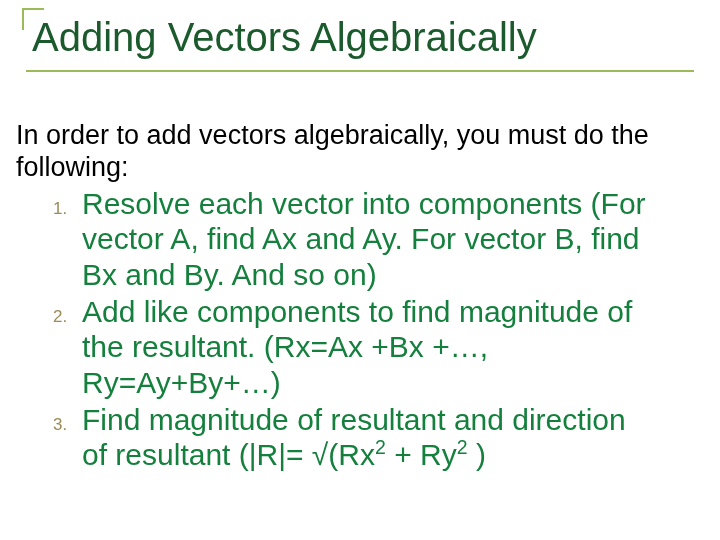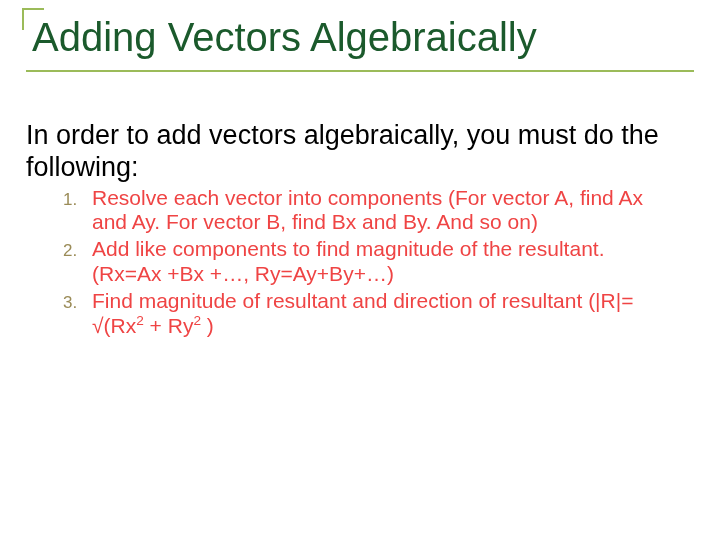--- a/index.html
+++ b/index.html
@@ -35,38 +35,38 @@
   .title {
     font-size: 40px;
     color: #1b5a2c;
     letter-spacing: 0px;
     padding: 4px 0 10px 6px;
     border-bottom: 2px solid #9bbb59;
     line-height: 1.15;
   }
   .body {
     position: absolute;
-    left: 26px;
+    left: 16px;
     top: 120px;
     width: 640px;
     color: #000000;
     font-size: 27px;
     line-height: 1.18;
   }
   .intro {
     margin-bottom: 2px;
   }
   ol.steps {
     list-style: decimal;
     margin: 0;
     padding: 0 0 0 56px;
   }
   ol.steps > li {
-    font-size: 21px;
-    color: #ef4444;
+    font-size: 30px;
+    color: #15803d;
     padding-left: 10px;
     margin: 0 0 2px 0;
   }
   ol.steps > li::marker {
     font-size: 17px;
     color: #9a8b57;
   }
   sup {
     font-size: 0.65em;
     vertical-align: super;

